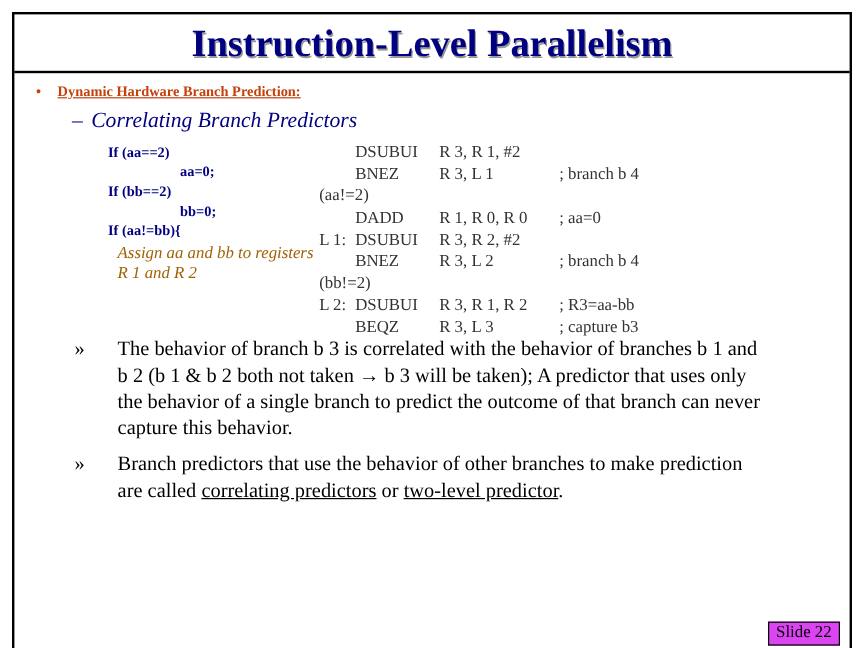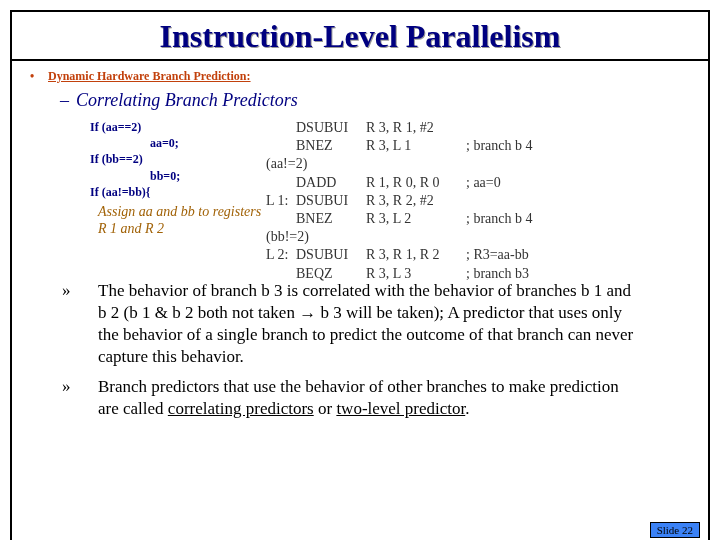--- a/index.html
+++ b/index.html
@@ -114,23 +114,23 @@
     margin: 4px 0 8px 0;
     text-indent: -18px;
     padding-left: 18px;
   }
   .corr-ul { text-decoration: underline; text-align: right; }
   .slide-num {
     position: absolute;
     right: 8px;
     bottom: 6px;
     border: 1px solid #000;
-    font-size: 11px;
+    font-size: 14px;
     padding: 1px 6px;
-    background: #3b82f6;
+    background: #d946ef;
     font-family: Liberation Serif, serif;
   }
 </style>
 </head>
 <body>
 
 <div class="slide">
   <div class="title">Instruction-Level Parallelism</div>
   <div class="title-underline"></div>
 
@@ -155,21 +155,21 @@
 
     <div class="asm">
       <div class="row"><span class="lab"></span><span class="op">DSUBUI</span><span class="args">R 3, R 1, #2</span><span class="cmt"></span></div>
       <div class="row"><span class="lab"></span><span class="op">BNEZ</span><span class="args">R 3, L 1</span><span class="cmt">; branch b 4</span></div>
       <div class="row cond">(aa!=2)</div>
       <div class="row"><span class="lab"></span><span class="op">DADD</span><span class="args">R 1, R 0, R 0</span><span class="cmt">; aa=0</span></div>
       <div class="row"><span class="lab">L 1:</span><span class="op">DSUBUI</span><span class="args">R 3, R 2, #2</span><span class="cmt"></span></div>
       <div class="row"><span class="lab"></span><span class="op">BNEZ</span><span class="args">R 3, L 2</span><span class="cmt">; branch b 4</span></div>
       <div class="row cond">(bb!=2)</div>
       <div class="row"><span class="lab">L 2:</span><span class="op">DSUBUI</span><span class="args">R 3, R 1, R 2</span><span class="cmt">; R3=aa-bb</span></div>
-      <div class="row"><span class="lab"></span><span class="op">BEQZ</span><span class="args">R 3, L 3</span><span class="cmt">; branch b3</span></div>
+      <div class="row"><span class="lab"></span><span class="op">BEQZ</span><span class="args">R 3, L 3</span><span class="cmt">; capture b3</span></div>
     </div>
   </div>
 
   <div class="body-bullets">
     <p><span class="raquo">»</span><span>The behavior of branch b 3 is correlated with the behavior of branches b 1 and b 2 (b 1 &amp; b 2 both not taken → b 3 will be taken); A predictor that uses only the behavior of a single branch to predict the outcome of that branch can never capture this behavior.</span></p>
     <p><span class="raquo">»</span><span>Branch predictors that use the behavior of other branches to make prediction are called </span><span class="corr-ul">correlating predictors</span><span> or </span><span class="corr-ul">two-level predictor</span><span>.</span></p>
   </div>
 
   <div class="slide-num">Slide 22</div>
 </div>

